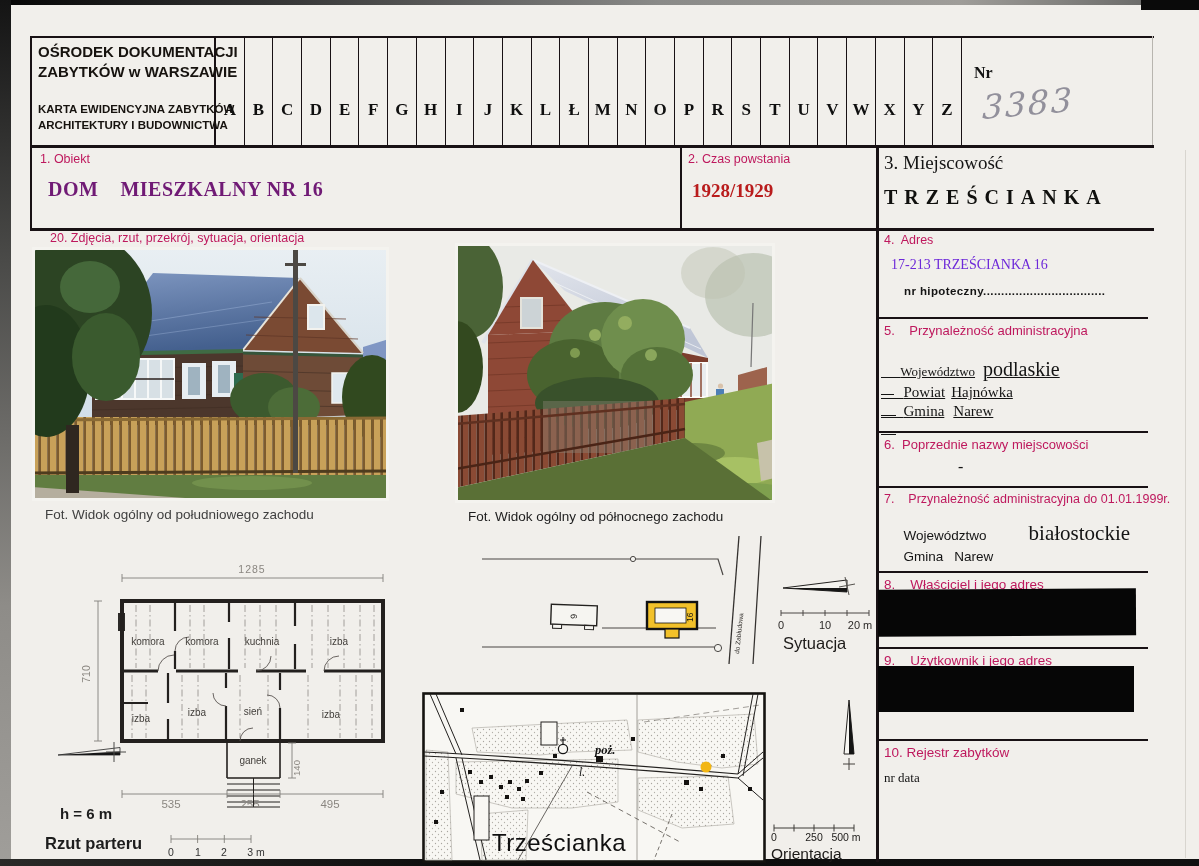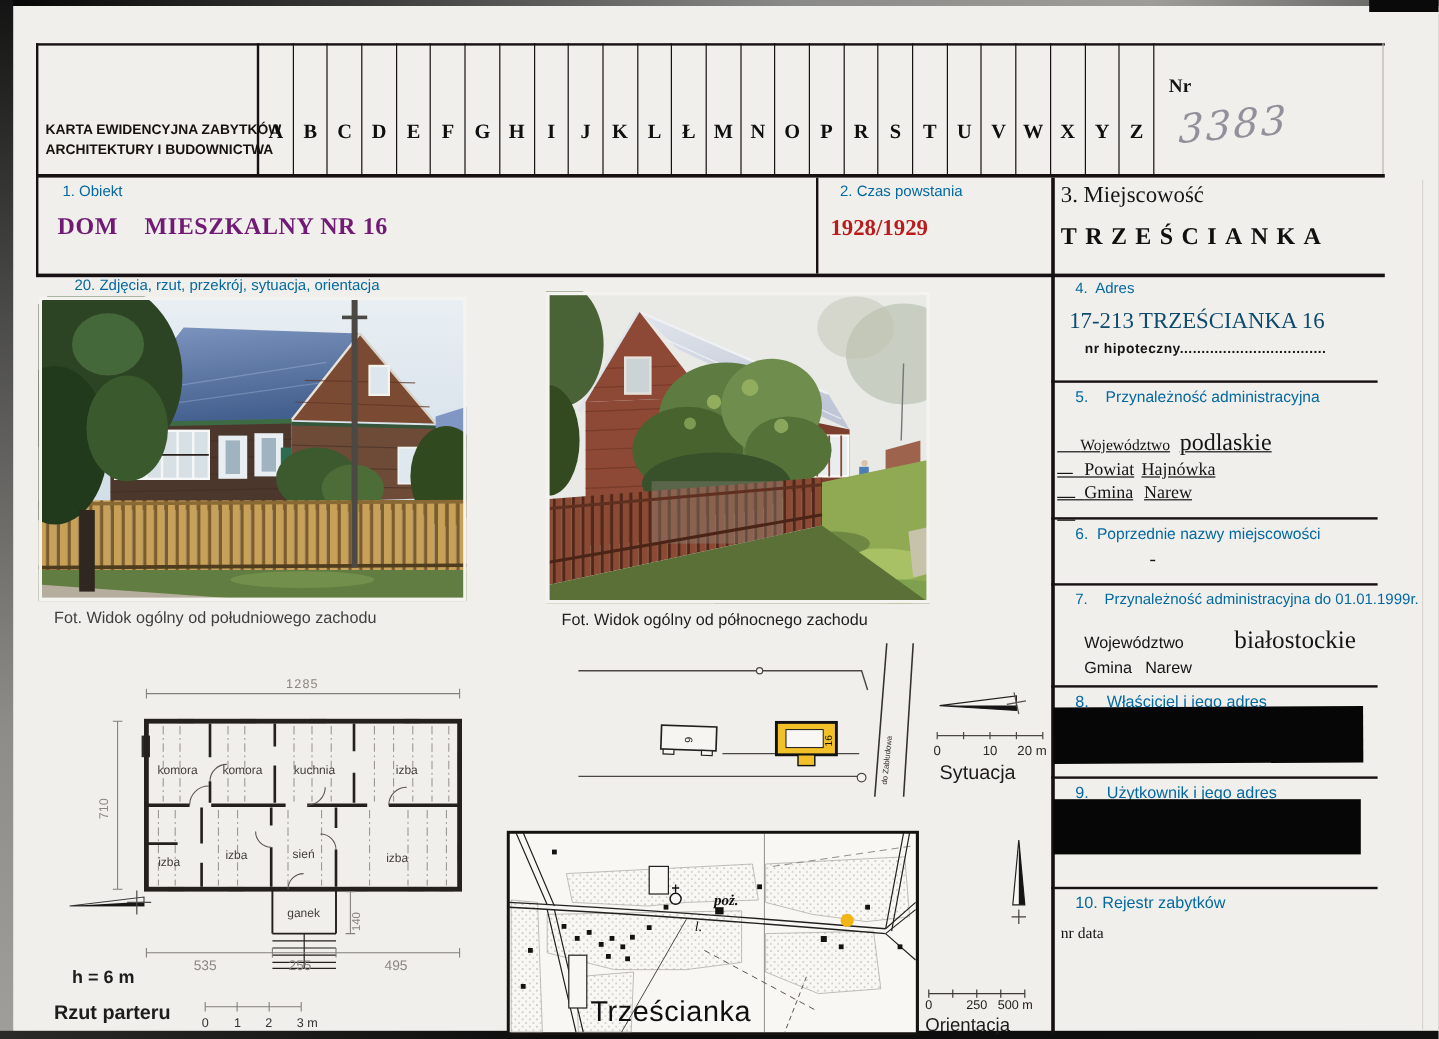--- a/index.html
+++ b/index.html
@@ -1,20 +1,20 @@
 <!DOCTYPE html>
 <html><head>
 <meta charset="utf-8">
 <style>
   html,body{margin:0;padding:0;background:#b7b4ae;}
   .card{position:relative;width:1199px;height:866px;background:#f1efeb;overflow:hidden;
         font-family:"Liberation Sans",sans-serif;color:#141414;}
   .abs{position:absolute;}
   .hline,.vline{position:absolute;background:#181114;}
-  .lbl{position:absolute;font-size:12.5px;color:#0369a1;white-space:pre;margin-left:12px;}
+  .lbl{position:absolute;font-size:12.5px;color:#be185d;white-space:pre;}
   .serif{font-family:"Liberation Serif",serif;}
   .pre{white-space:pre;}
   .acell{flex:1;border-right:1.4px solid #181114;display:flex;align-items:flex-end;justify-content:center;
          padding-bottom:26px;font-family:"Liberation Serif",serif;font-weight:bold;font-size:17px;color:#0f0f0f;}
   .rowkv{white-space:pre;}
   svg text{font-family:"Liberation Sans",sans-serif;}
   svg .ser{font-family:"Liberation Serif",serif;}
 </style>
 </head>
 <body>
@@ -25,20 +25,24 @@
   <div class="abs" style="left:0;top:0;width:11px;height:866px;background:linear-gradient(#141414,#4a4a48 30%,#8e8c88 70%,#a09e9a);"></div>
   <div class="abs" style="left:0;top:859px;width:1199px;height:7px;background:linear-gradient(90deg,#2a2a28,#0c0c0c 40%,#101010);"></div>
   <div class="abs" style="left:1141px;top:0;width:58px;height:10px;background:#0a0a0a;"></div>
 
   <div class="hline" style="left:30px;top:36px;width:1124px;height:2px;"></div>
   <div class="vline" style="left:30px;top:36px;width:2px;height:194px;"></div>
   <div class="vline" style="left:214px;top:36px;width:2px;height:110px;"></div>
   <div class="vline" style="left:1152px;top:36px;width:1px;height:110px;background:#b8b5af;"></div>
   <div class="hline" style="left:30px;top:145px;width:1124px;height:3px;"></div>
 
+  <div class="abs" style="left:38px;top:42px;font-weight:bold;font-size:15px;line-height:1.3;color:#16120e;">
+    <div>OŚRODEK DOKUMENTACJI</div>
+    <div>ZABYTKÓW w WARSZAWIE</div>
+  </div>
   <div class="abs" style="left:38px;top:101px;font-weight:bold;font-size:11.5px;line-height:1.4;color:#16120e;">
     <div>KARTA EWIDENCYJNA ZABYTKÓW</div>
     <div>ARCHITEKTURY I BUDOWNICTWA</div>
   </div>
 
   <div class="abs" style="left:216px;top:36px;width:746px;height:110px;display:flex;">
     <span class="acell">A</span>
     <span class="acell">B</span>
     <span class="acell">C</span>
     <span class="acell">D</span>
@@ -80,21 +84,21 @@
 
   <div class="vline" style="left:876px;top:148px;width:2.5px;height:714px;"></div>
   <div class="vline" style="left:1185px;top:150px;width:1px;height:708px;background:#d8d5cf;"></div>
 
   <div class="abs serif" style="left:884px;top:152px;font-size:19px;">3. Miejscowość</div>
   <div class="abs serif" style="left:884px;top:186px;font-weight:bold;font-size:20px;letter-spacing:7px;color:#10100e;">TRZEŚCIANKA</div>
 
   <div class="hline" style="left:30px;top:228px;width:1124px;height:2.5px;"></div>
 
   <div class="lbl" style="left:884px;top:233px;">4.  Adres</div>
-  <div class="abs serif" style="left:891px;top:257px;font-size:19px;color:#0c4a6e;">17-213 TRZEŚCIANKA 16</div>
+  <div class="abs serif" style="left:891px;top:257px;font-size:14px;color:#6d28d9;">17-213 TRZEŚCIANKA 16</div>
   <div class="abs" style="left:904px;top:285px;font-weight:bold;font-size:11.5px;letter-spacing:.4px;">nr hipoteczny..................................</div>
   <div class="hline" style="left:876px;top:317px;width:272px;height:2px;"></div>
 
   <div class="lbl" style="left:884px;top:323px;font-size:13px;">5.    Przynależność administracyjna</div>
   <div class="abs" style="left:881px;top:342px;text-decoration:underline;">
     <div class="rowkv serif" style="font-size:13px;height:25px;">
       <span>Województwo</span><span class="serif" style="font-size:20px;margin-left:8px;">podlaskie</span>
     </div>
     <div class="rowkv serif" style="font-size:15px;height:19px;">
       <span>Powiat</span><span style="margin-left:6px;">Hajnówka</span>

